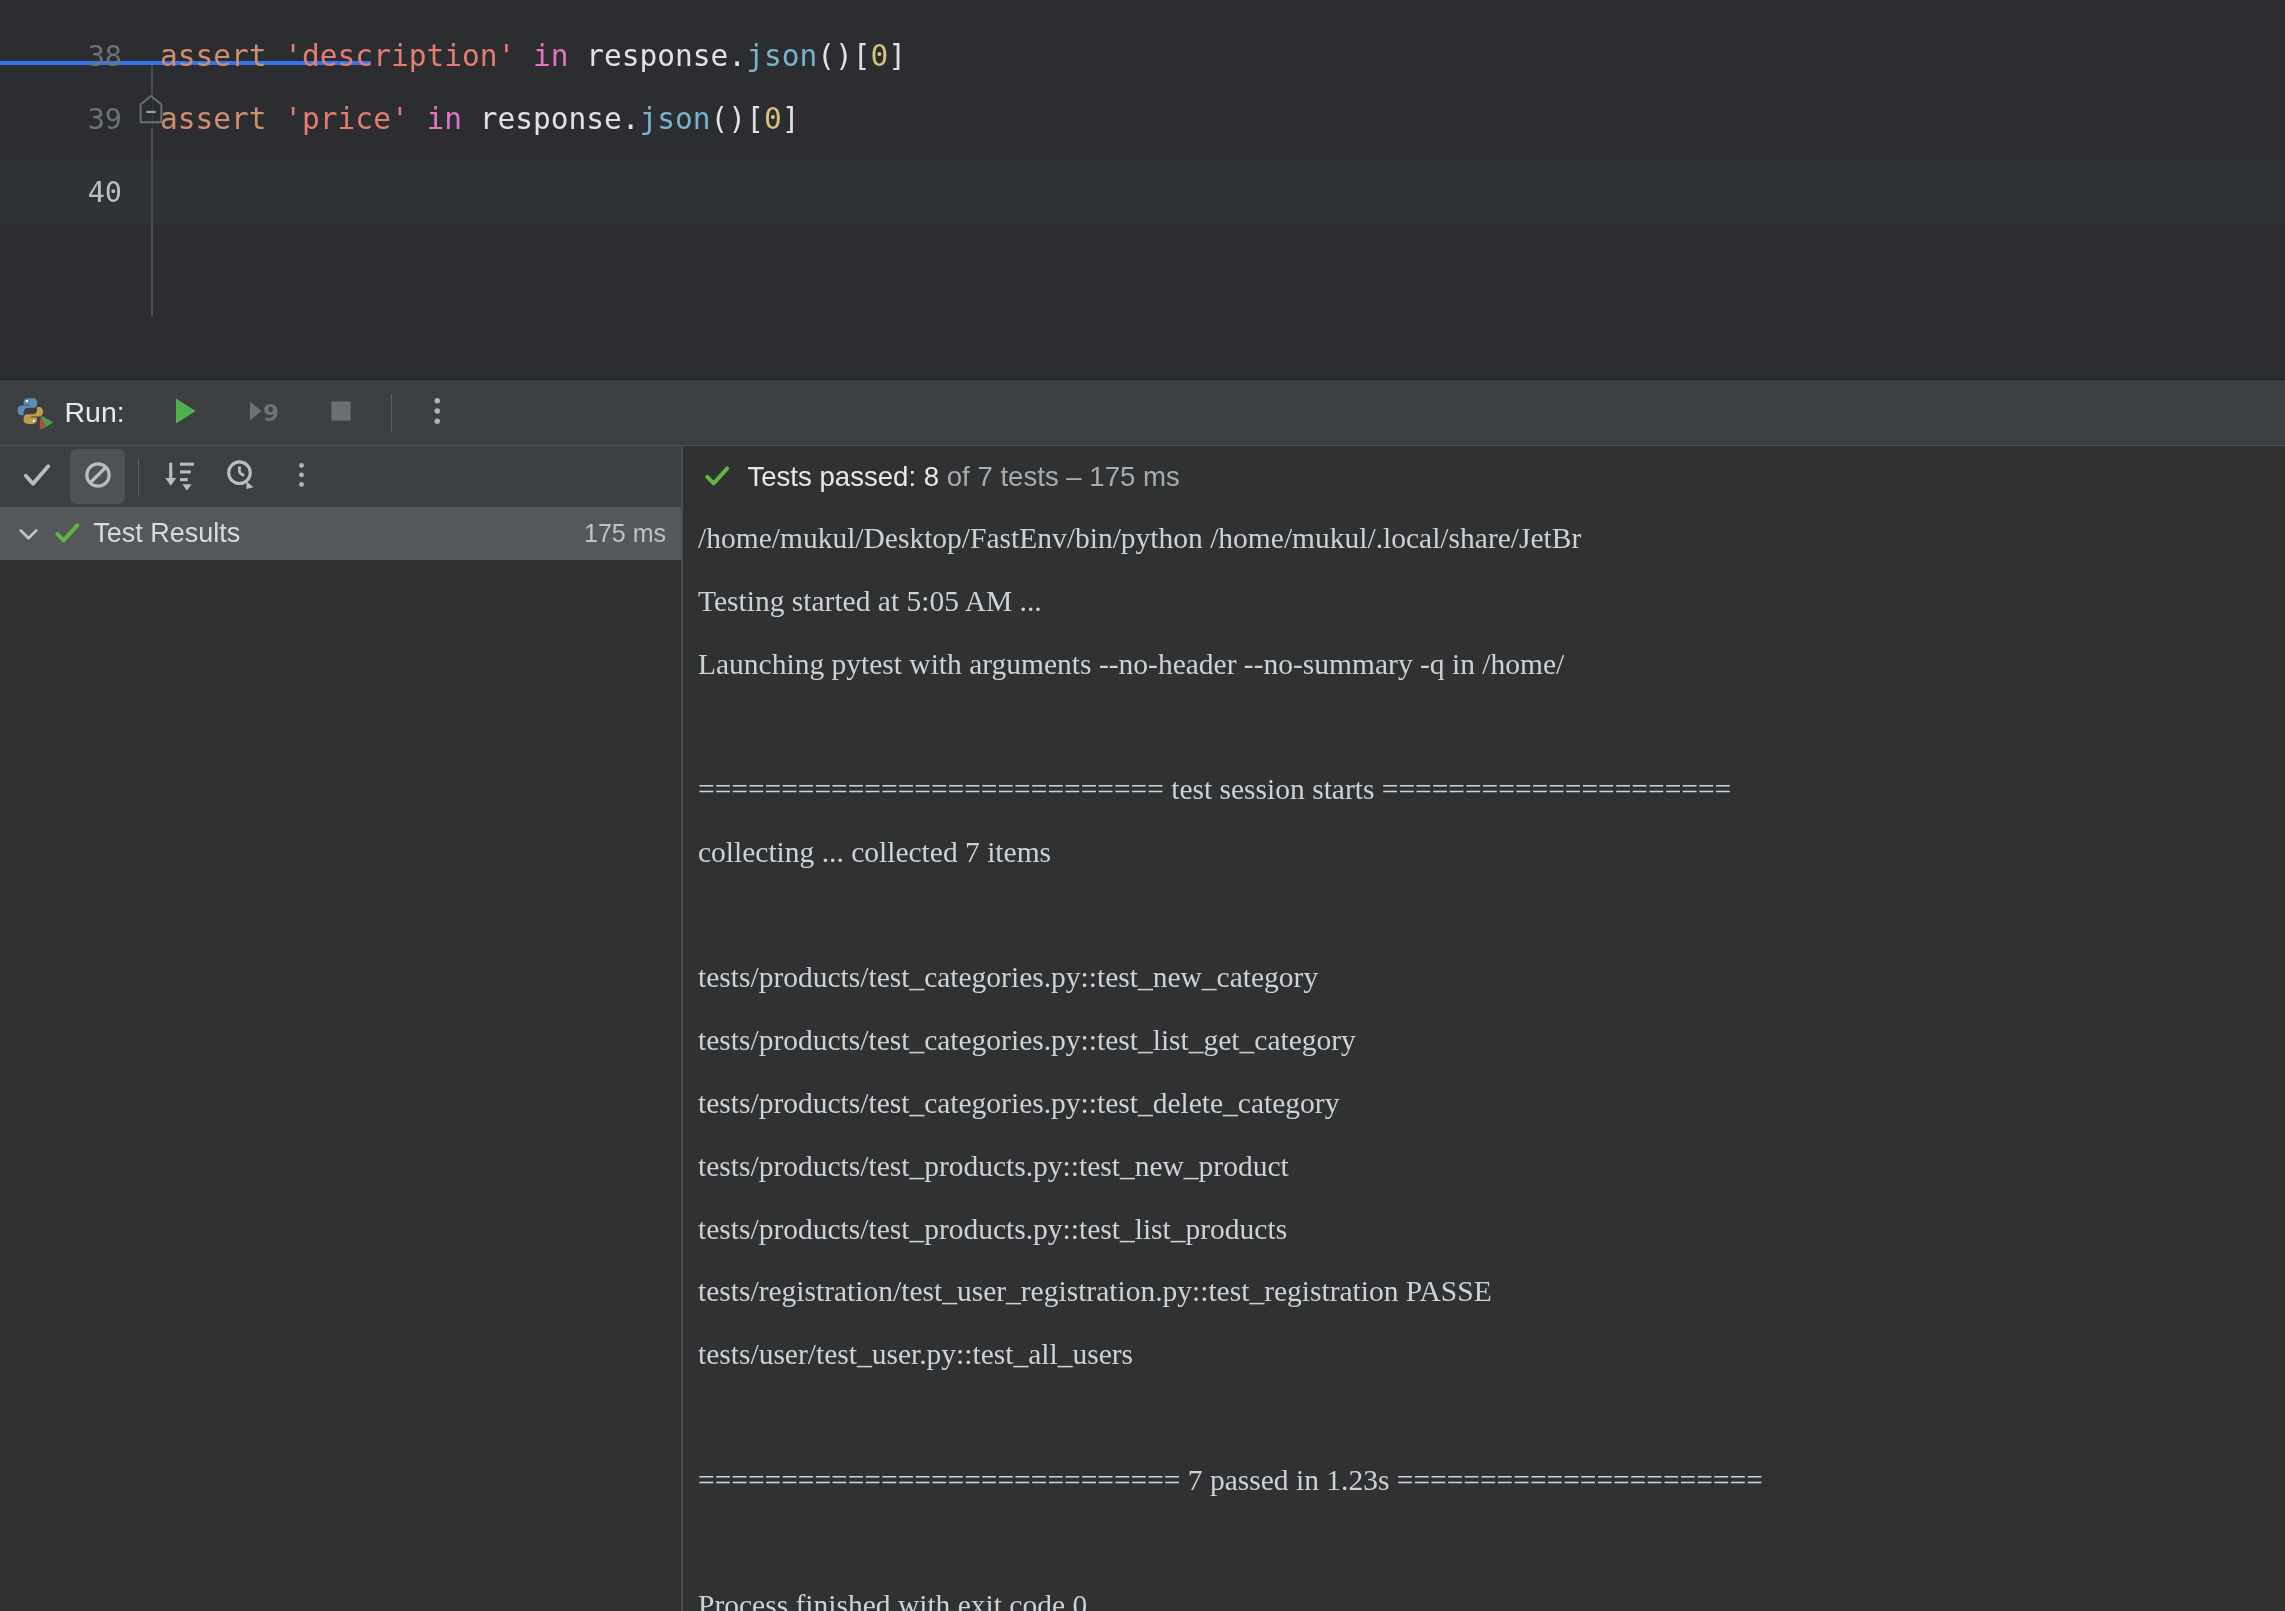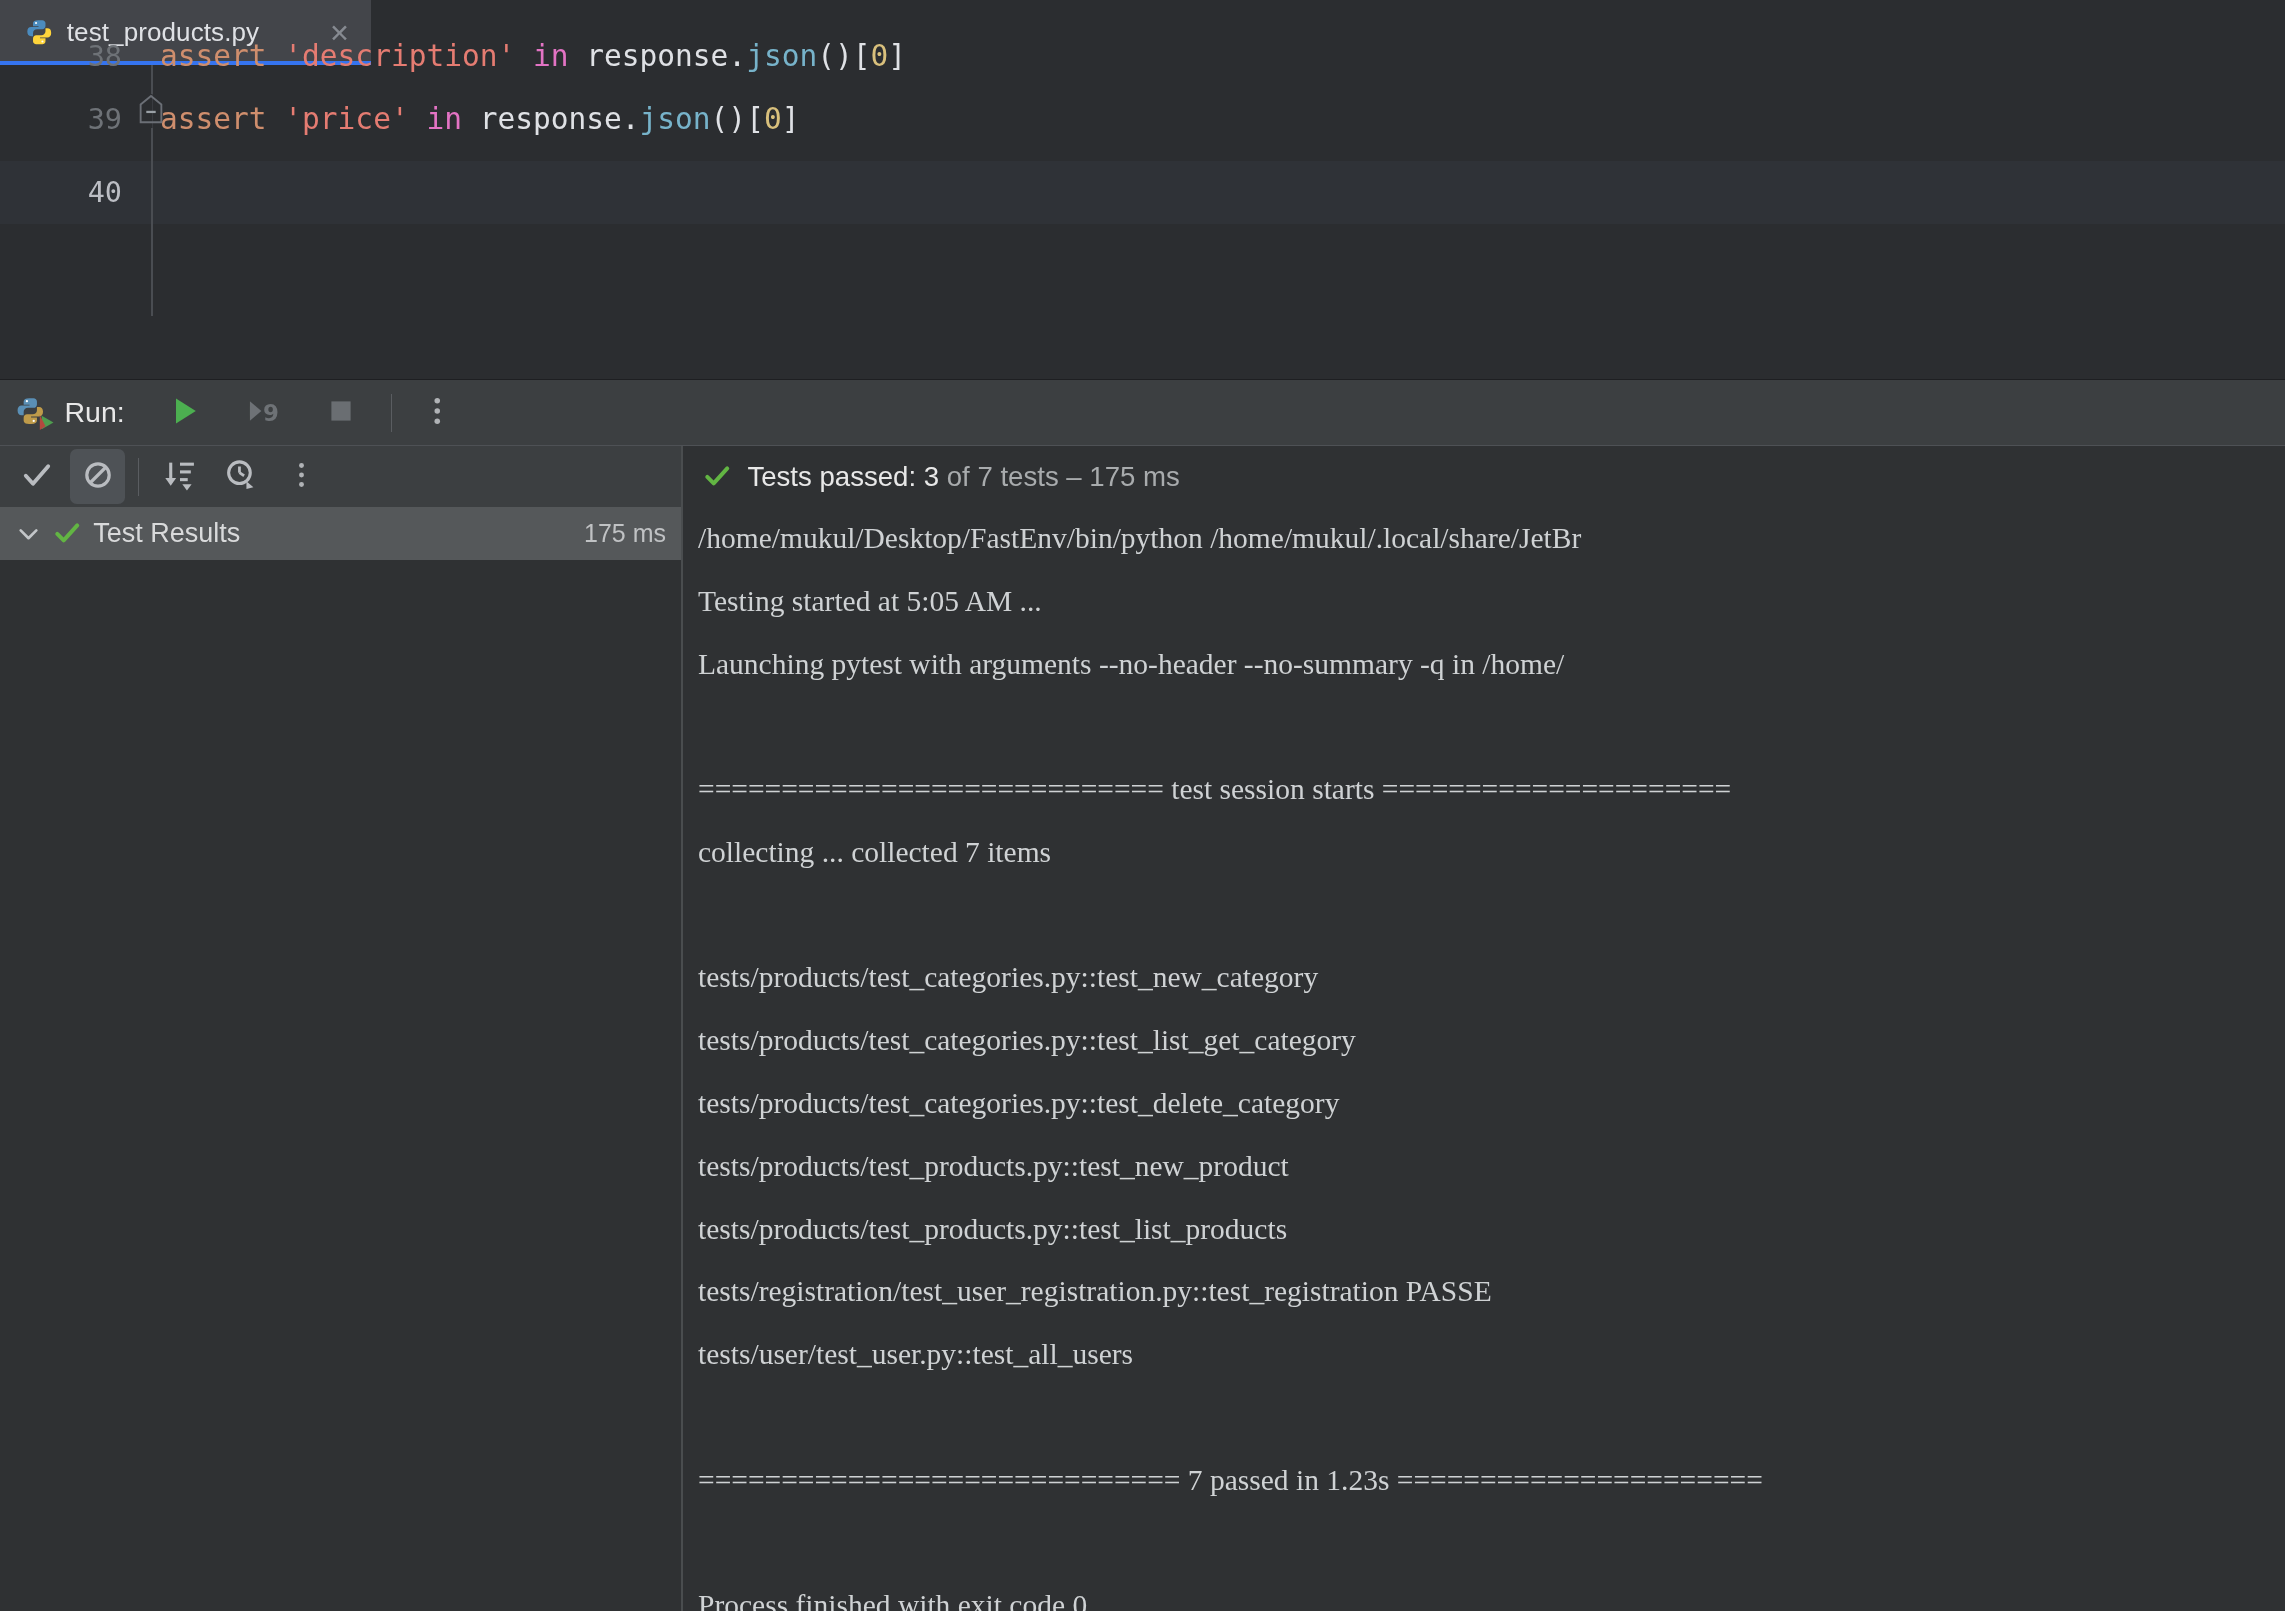--- a/index.html
+++ b/index.html
@@ -342,32 +342,20 @@
     color: #cfd2d4;
     white-space: pre;
   }
 </style>
 </head>
 <body>
 
 <div class="editor-region">
 
   <div class="tab-strip">
-    <div class="tab">
-      <span class="tab-icon">
-        <svg width="28.5" height="28.5" viewBox="0 0 16 16">
-          <path d="M7.5 1.2c-2 0-3 .6-3 1.8v1.6h3.1v.5H3.4C2.2 5.1 1.3 5.9 1.3 7.6c0 1.8.8 2.6 2.1 2.6h1.1V8.5c0-1.3 1-2.2 2.3-2.2h2.9c1 0 1.8-.8 1.8-1.8V3c0-1-.8-1.6-1.8-1.7-.7-.1-1.5-.1-2.2-.1z" fill="#4b8bbe"></path>
-          <circle cx="6.2" cy="2.8" r=".6" fill="#ffffff"></circle>
-          <path d="M8.5 14.8c2 0 3-.6 3-1.8v-1.6H8.4v-.5h4.2c1.2 0 2.1-.8 2.1-2.5 0-1.8-.8-2.6-2.1-2.6h-1.1v1.7c0 1.3-1 2.2-2.3 2.2H6.3c-1 0-1.8.8-1.8 1.8V13c0 1 .8 1.6 1.8 1.7.7.1 1.5.1 2.2.1z" fill="#ffd43b"></path>
-          <circle cx="9.8" cy="13.2" r=".6" fill="#ffffff"></circle>
-        </svg>
-      </span>
-      <span class="tab-label">test_products.py</span>
-      <span class="tab-close">✕</span>
-    </div>
     <div class="tab-underline"></div>
   </div>
 
   <div class="gutter"></div>
 
   <div class="code-area">
 
     <div class="line-row" style="top:-40px;">
       <span class="line-num">38</span>
       <span class="code-text"><span class="tok-kw">assert </span><span class="tok-str">'description'</span><span class="tok-kw2"> in </span><span class="tok-plain">response.</span><span class="tok-fn">json</span><span class="tok-plain">()[</span><span class="tok-num">0</span><span class="tok-plain">]</span></span>
@@ -519,21 +507,21 @@
 
   <div class="panel-divider"></div>
 
   <div class="console">
     <div class="console-status">
       <span class="status-check">
         <svg width="28.5" height="28.5" viewBox="0 0 20 20">
             <path d="M3 10.5 L7.5 15 L17 4.5" fill="none" stroke="#62b543" stroke-width="2.8" stroke-linecap="round" stroke-linejoin="round"></path>
           </svg>
       </span>
-      <span class="status-main">Tests passed: 3</span>
+      <span class="status-main">Tests passed: 8</span>
       <span class="status-sub">of 7 tests – 175 ms</span>
     </div>
 
     <div class="console-out">
       <div class="cline" style="top:0px;">/home/mukul/Desktop/FastEnv/bin/python /home/mukul/.local/share/JetBr</div>
       <div class="cline" style="top:63px;">Testing started at 5:05 AM ...</div>
       <div class="cline" style="top:126px;text-align:right;">Launching pytest with arguments --no-header --no-summary -q in /home/</div>
       <div class="cline" style="top:188px;"></div>
       <div class="cline" style="top:251px;">============================ test session starts =====================</div>
       <div class="cline" style="top:314px;">collecting ... collected 7 items</div>

